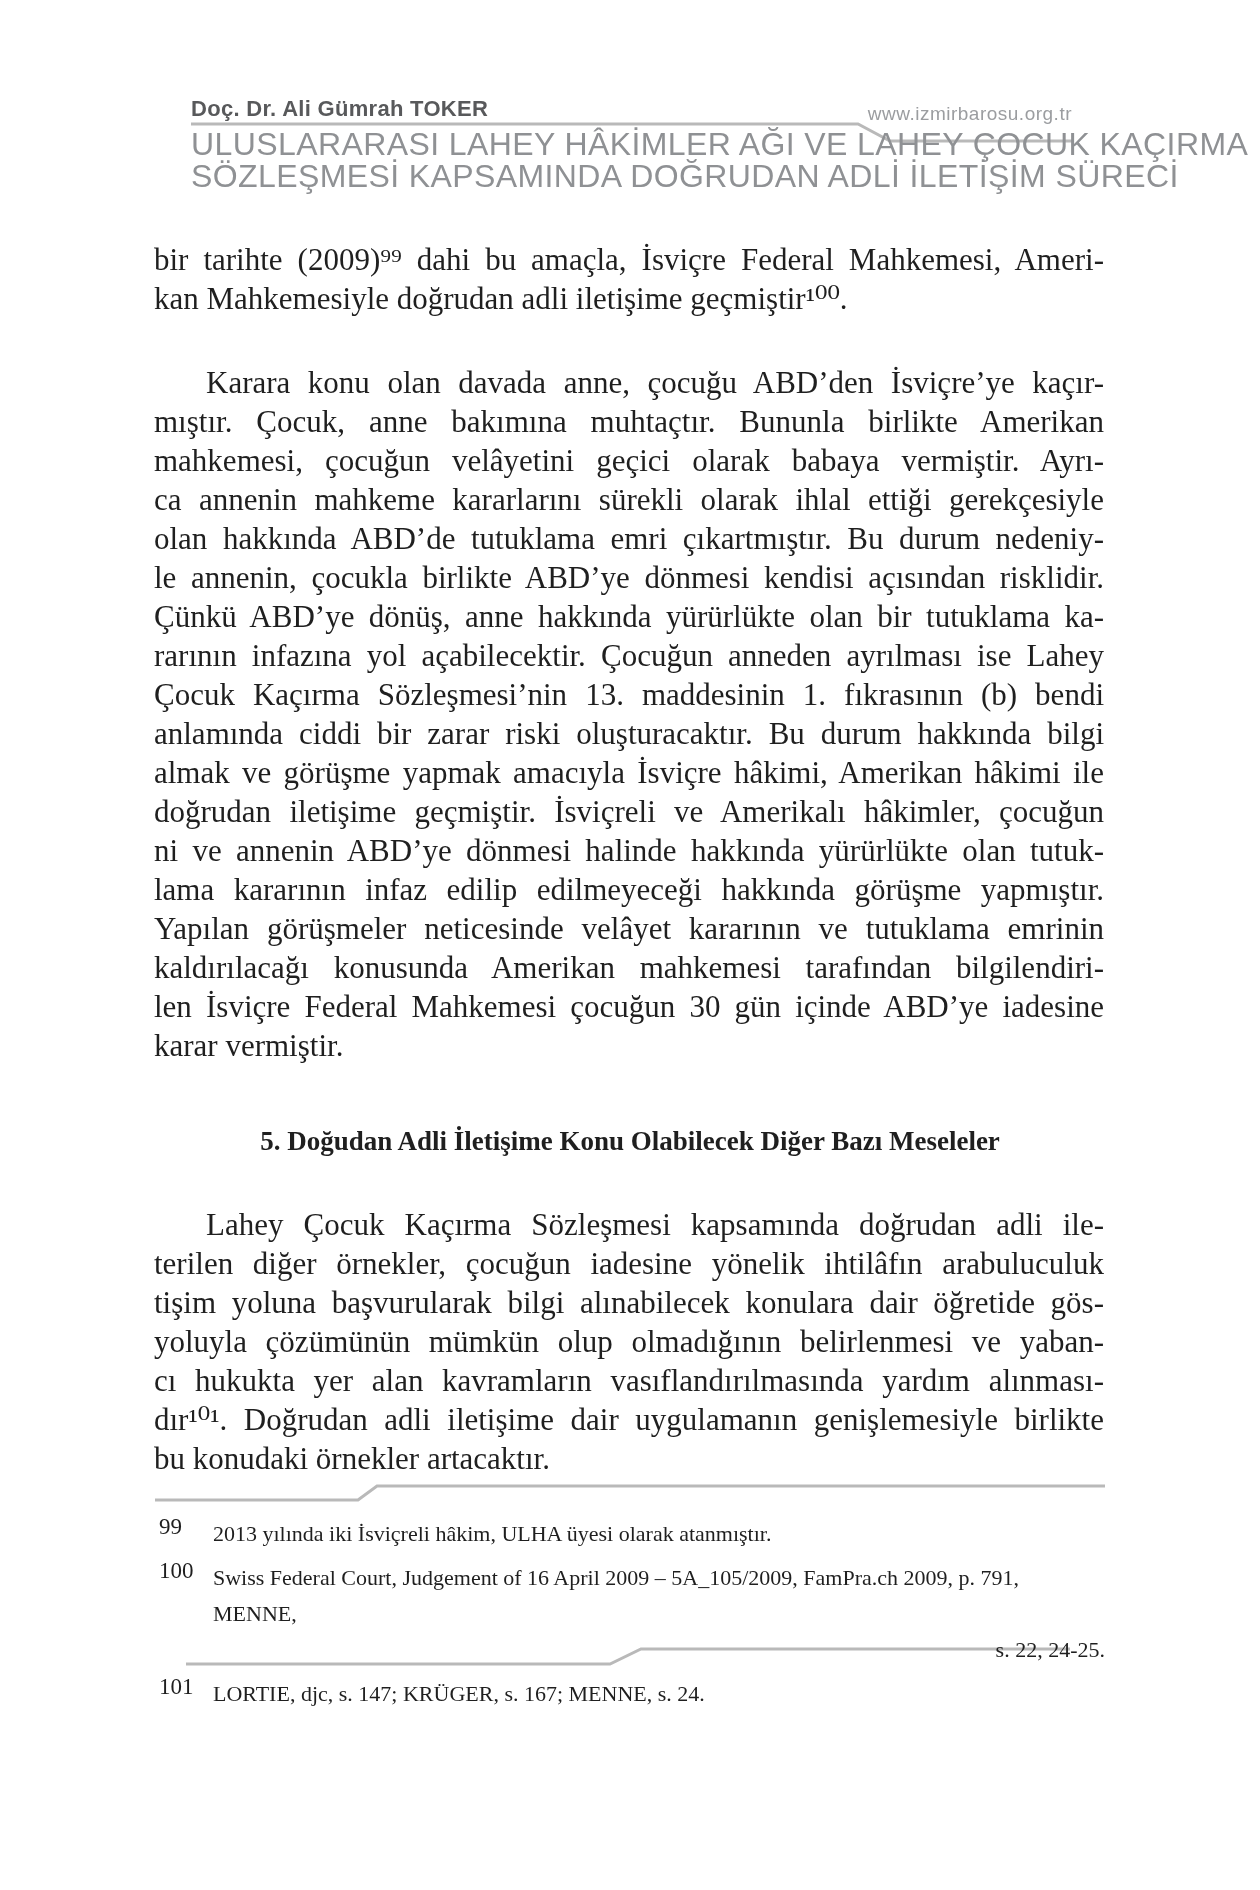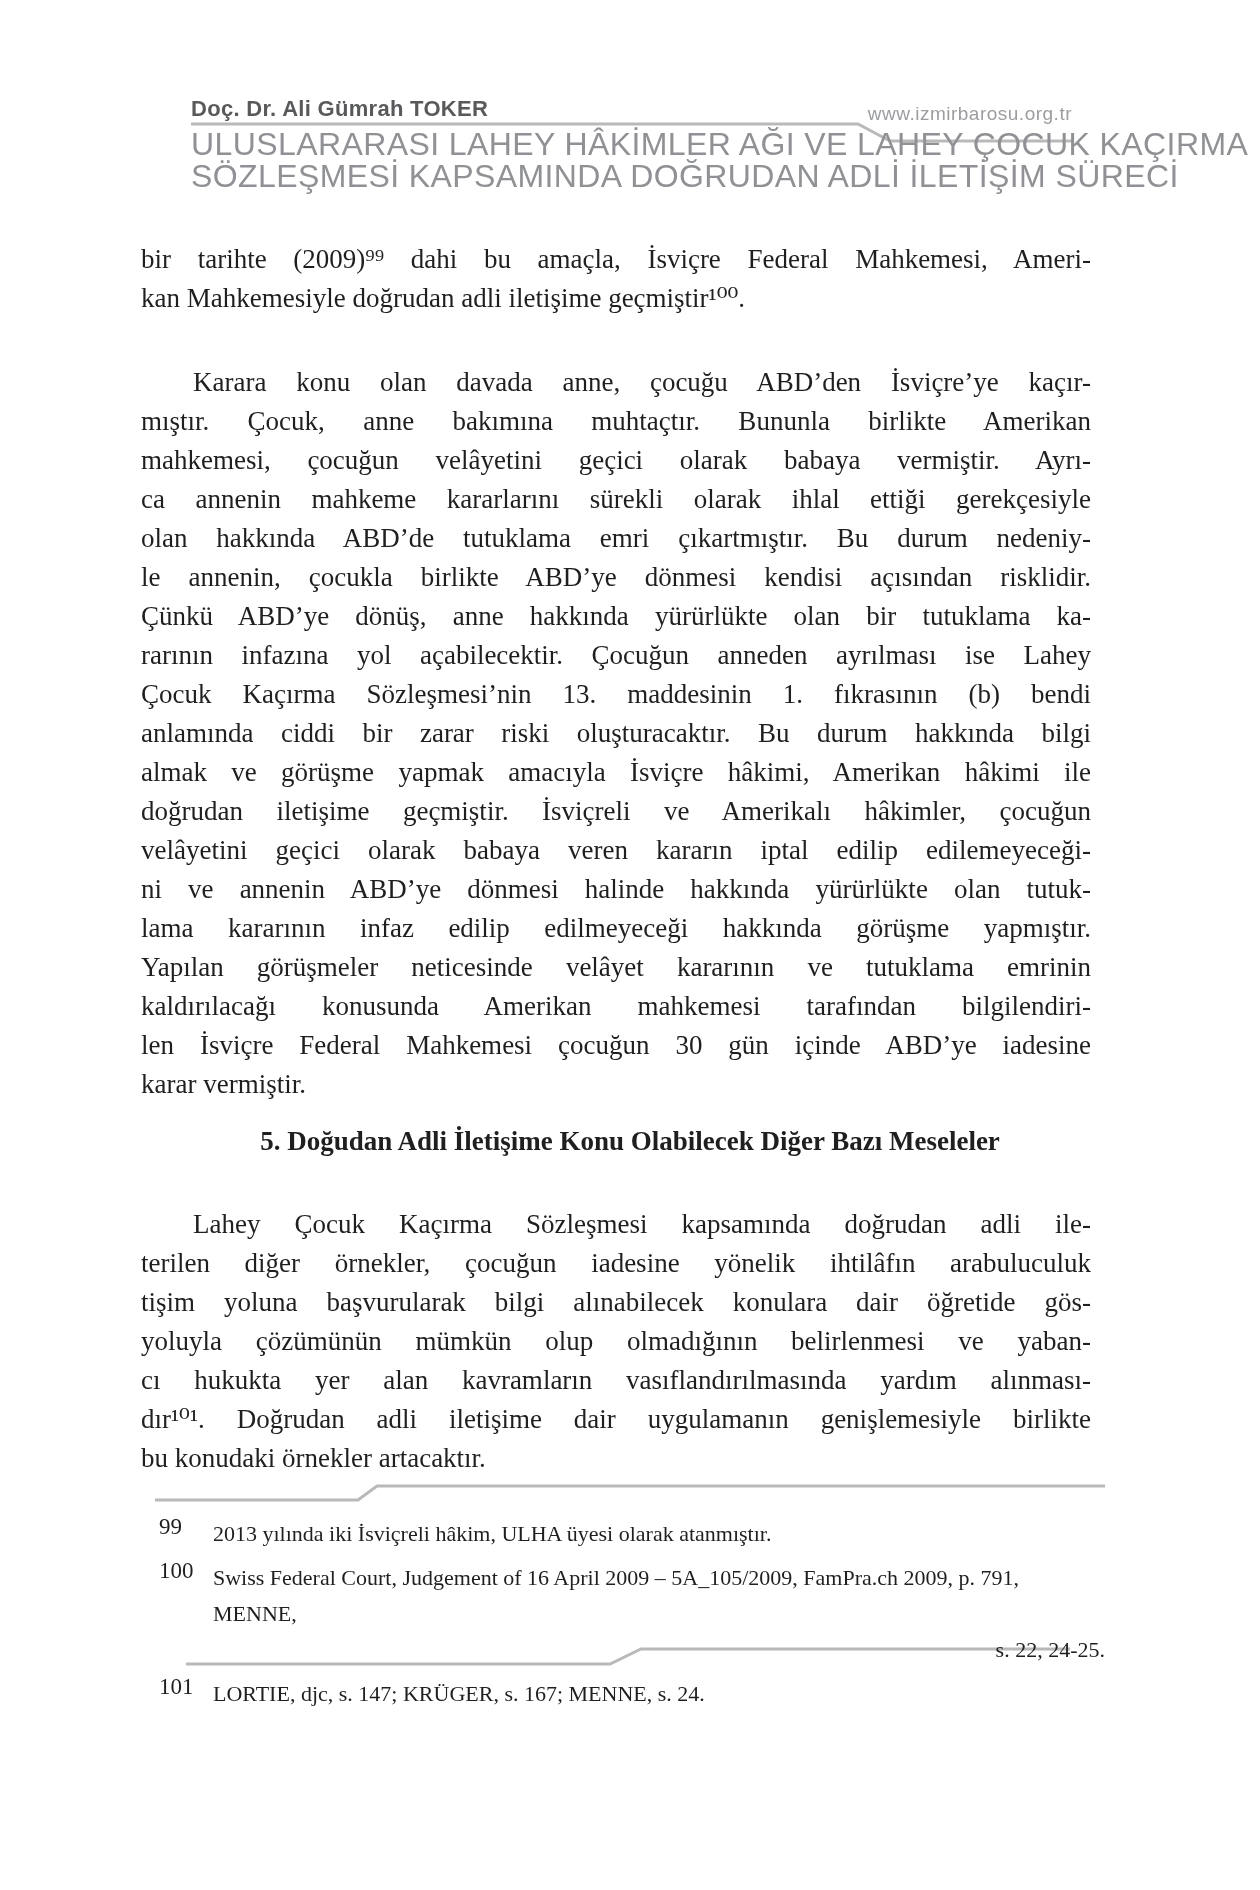--- a/index.html
+++ b/index.html
@@ -54,23 +54,23 @@
     top: 128px;
     font-family: Liberation Sans, sans-serif;
     font-size: 32px;
     line-height: 32px;
     letter-spacing: 0.4px;
     color: #8f9194;
     white-space: nowrap;
   }
   .col {
     position: absolute;
-    left: 141px;
+    left: 154px;
     width: 950px;
-    font-size: 27px;
+    font-size: 31px;
     line-height: 39px;
     overflow: hidden;
   }
   .p1 { top: 240px; }
   .p2 { top: 363px; }
   .p3 { top: 1205px; }
   .line {
     text-align: justify;
     text-align-last: justify;
     white-space: normal;
@@ -148,21 +148,20 @@
     <div class="line">mahkemesi, çocuğun velâyetini geçici olarak babaya vermiştir. Ayrı-</div>
     <div class="line">ca annenin mahkeme kararlarını sürekli olarak ihlal ettiği gerekçesiyle</div>
     <div class="line">olan hakkında ABD’de tutuklama emri çıkartmıştır. Bu durum nedeniy-</div>
     <div class="line">le annenin, çocukla birlikte ABD’ye dönmesi kendisi açısından risklidir.</div>
     <div class="line">Çünkü ABD’ye dönüş, anne hakkında yürürlükte olan bir tutuklama ka-</div>
     <div class="line">rarının infazına yol açabilecektir. Çocuğun anneden ayrılması ise Lahey</div>
     <div class="line">Çocuk Kaçırma Sözleşmesi’nin 13. maddesinin 1. fıkrasının (b) bendi</div>
     <div class="line">anlamında ciddi bir zarar riski oluşturacaktır. Bu durum hakkında bilgi</div>
     <div class="line">almak ve görüşme yapmak amacıyla İsviçre hâkimi, Amerikan hâkimi ile</div>
     <div class="line">doğrudan iletişime geçmiştir. İsviçreli ve Amerikalı hâkimler, çocuğun</div>
-    <div class="line">velâyetini geçici olarak babaya veren kararın iptal edilip edilemeyeceği-</div>
     <div class="line">ni ve annenin ABD’ye dönmesi halinde hakkında yürürlükte olan tutuk-</div>
     <div class="line">lama kararının infaz edilip edilmeyeceği hakkında görüşme yapmıştır.</div>
     <div class="line">Yapılan görüşmeler neticesinde velâyet kararının ve tutuklama emrinin</div>
     <div class="line">kaldırılacağı konusunda Amerikan mahkemesi tarafından bilgilendiri-</div>
     <div class="line">len İsviçre Federal Mahkemesi çocuğun 30 gün içinde ABD’ye iadesine</div>
     <div class="line last">karar vermiştir.</div>
   </div>
 
   <div class="heading">5. Doğudan Adli İletişime Konu Olabilecek Diğer Bazı Meseleler</div>
 

